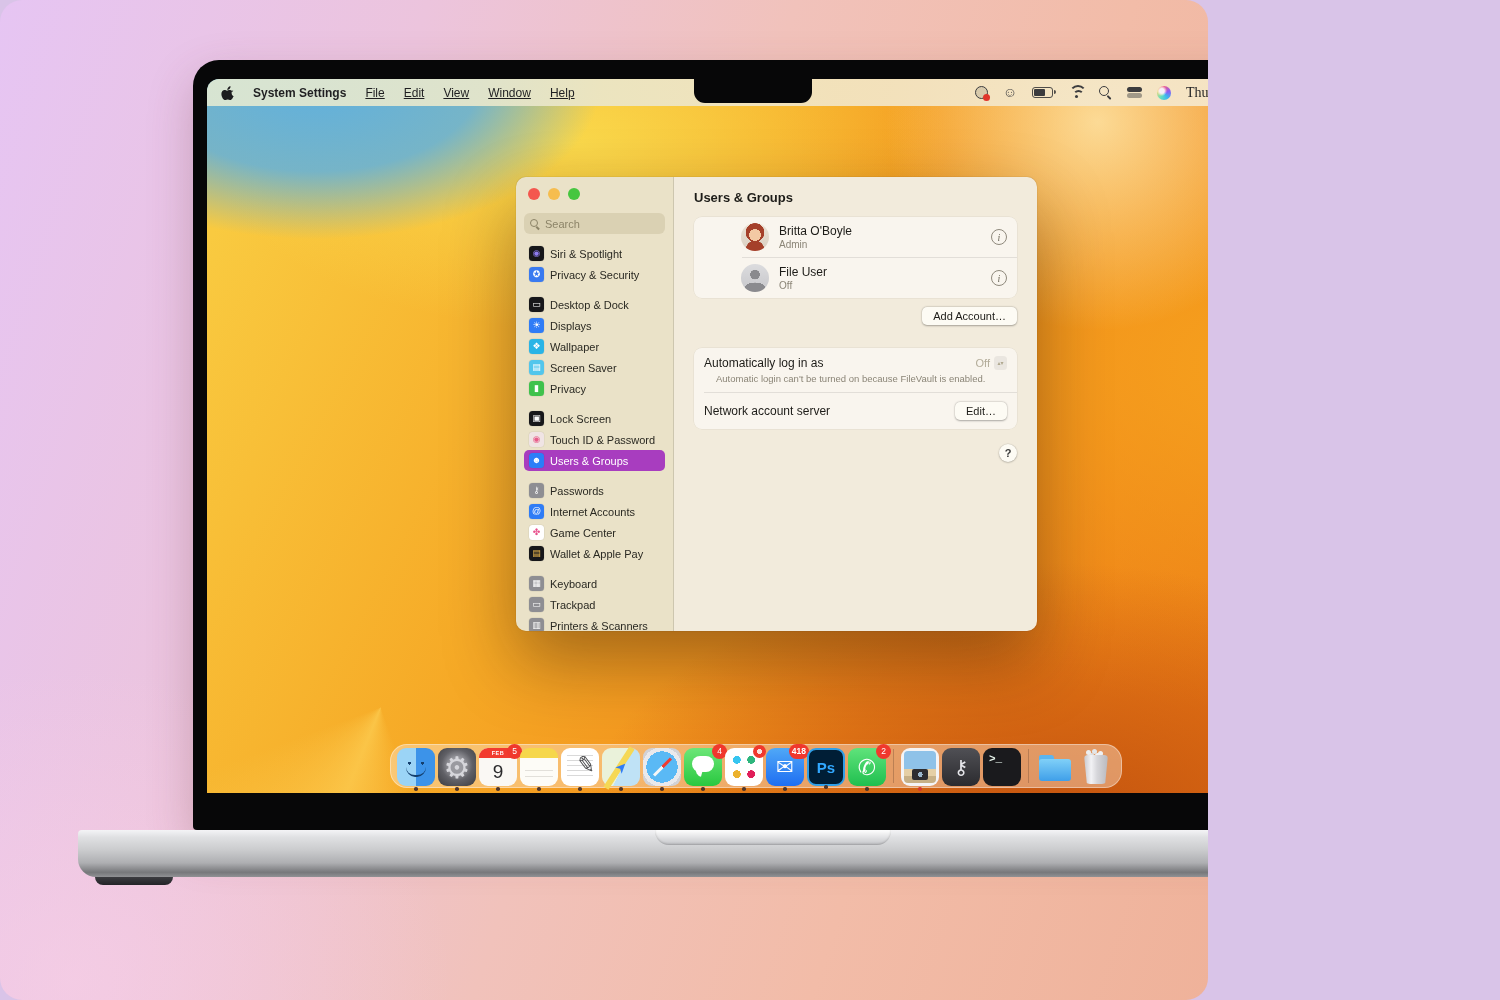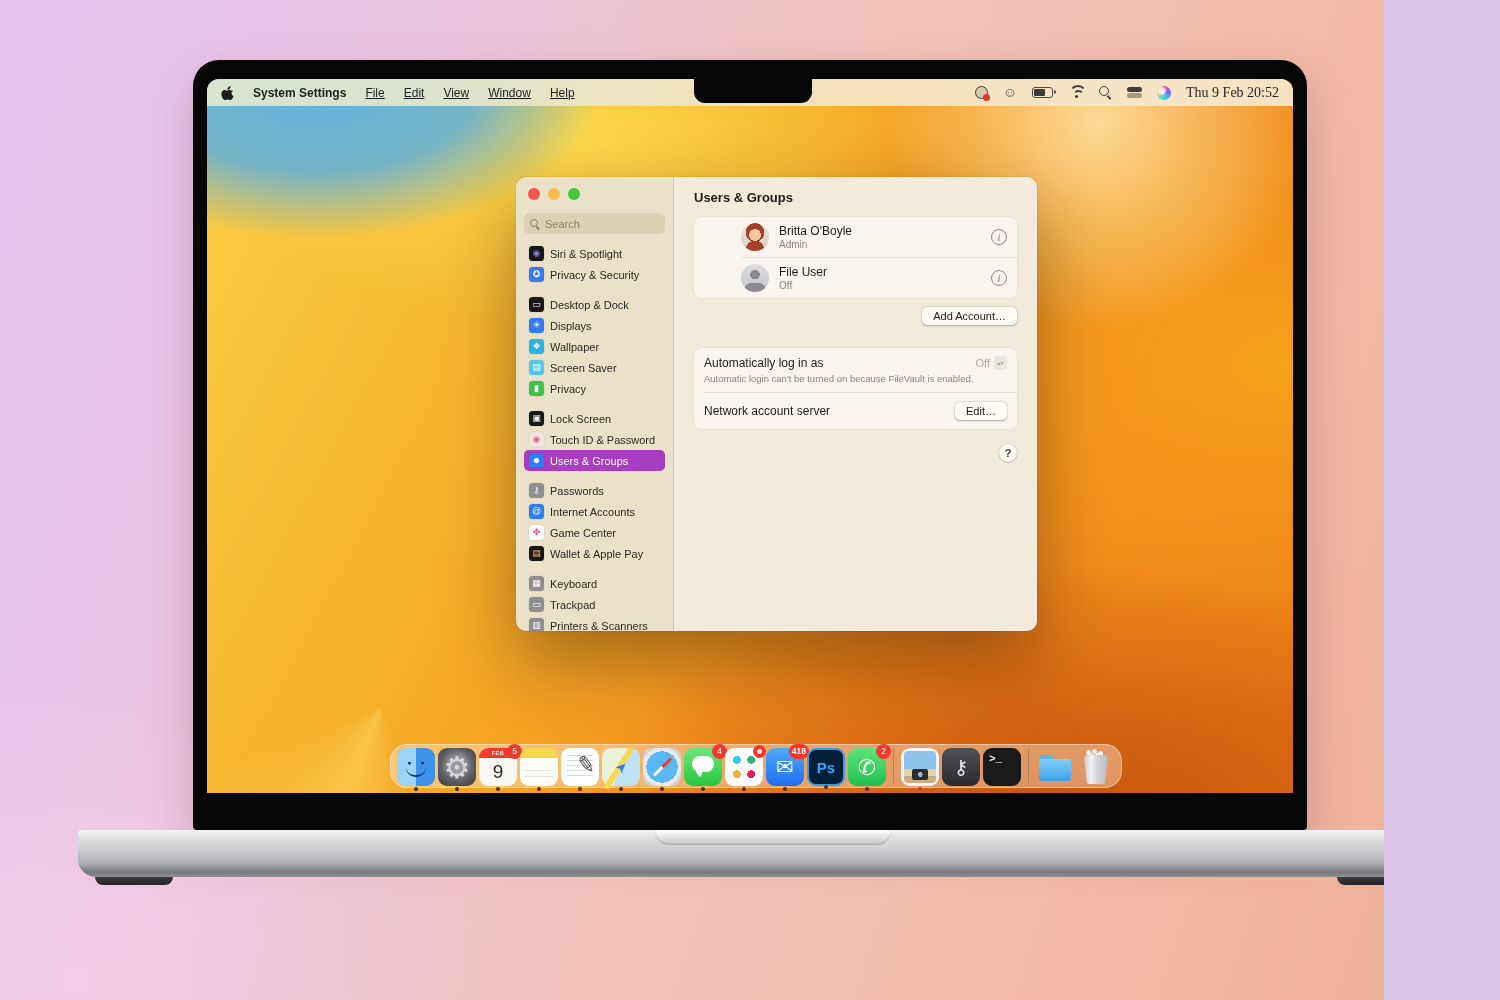--- a/index.html
+++ b/index.html
@@ -1,20 +1,20 @@
 <!DOCTYPE html>
 <html><head>
 <meta charset="utf-8">
 <style>
   html,body{margin:0;padding:0;background:#d9c4e8;}
   *{box-sizing:border-box;font-family:"Liberation Sans","DejaVu Sans",sans-serif;}
-  .stage{position:relative;width:1384px;height:1000px;overflow:hidden;
+  .stage{position:relative;width:1208px;height:1000px;overflow:hidden;
     background:
       radial-gradient(45% 45% at 6% 98%, rgba(250,210,232,.55), transparent 70%),
-      linear-gradient(108deg,#e6c5f3 0%,#ecc4dd 28%,#f1c2bb 52%,#f2bca8 74%,#efb29a 100%);}
+      linear-gradient(108deg,#e6c5f3 0%,#ecc4dd 28%,#f1c2bb 52%,#f2bca8 74%,#efb29a 100%); border-radius: 22px;}
   
   .screen{position:absolute;left:193px;top:60px;width:1114px;height:770px;background:#070708;
     border-radius:26px 26px 4px 4px;box-shadow:0 18px 45px rgba(110,60,70,.28);}
   .display{position:absolute;left:14px;top:19px;width:1086px;height:714px;overflow:hidden;border-radius:12px 12px 0 0;
     background:
       radial-gradient(40% 34% at 10% 0%, #5fb0df 0%, rgba(95,176,223,.85) 38%, rgba(95,176,223,0) 66%),
       radial-gradient(30% 45% at 82% 6%, rgba(255,242,190,.75), transparent 65%),
       radial-gradient(55% 42% at 34% 9%, rgba(250,220,78,.9), rgba(250,220,78,0) 62%),
       conic-gradient(from 160deg at 16% 88%, rgba(255,214,90,0) 0deg, rgba(255,216,96,.55) 42deg, rgba(255,216,96,0) 90deg),
       radial-gradient(70% 60% at 78% 105%, #c2520f 0%, rgba(194,82,15,0) 62%),
@@ -102,21 +102,21 @@
   .add-row{display:flex;justify-content:flex-end;margin-top:9px;}
   .btn{background:#fdfbf4;border-radius:5px;font-size:11px;color:#1d1c18;padding:3px 11px;
     box-shadow:0 .5px 2px rgba(0,0,0,.3), 0 0 0 .5px rgba(0,0,0,.05);}
   .card.settings{margin-top:23px;}
   .setting-row{display:flex;align-items:center;padding:8px 10px 2px;}
   .setting-row.second{padding:9px 10px;}
   .setting-label{font-size:12px;color:#1d1c18;}
   .control{margin-left:auto;display:flex;align-items:center;gap:4px;color:#b3ac99;font-size:11px;}
   .stepper{width:13px;height:14px;border-radius:3.5px;background:rgba(0,0,0,.06);display:flex;flex-direction:column;
     align-items:center;justify-content:center;color:#b0a890;font-size:6px;line-height:5px;}
-  .note{font-size:9.5px;color:#8b8577;padding:1px 10px 8px;}
+  .note{font-size:9.5px;color:#8b8577;padding:1px 22px 8px;}
   .help-row{display:flex;justify-content:flex-end;margin-top:15px;}
   .help-btn{width:18px;height:18px;border-radius:50%;background:#fdfbf4;display:flex;align-items:center;justify-content:center;
     font-size:11px;font-weight:bold;color:#3a3a3a;box-shadow:0 .5px 2px rgba(0,0,0,.3), 0 0 0 .5px rgba(0,0,0,.05);}
   
   .dock{position:absolute;left:183px;top:665px;width:732px;height:44px;z-index:5;
     background:rgba(252,233,218,.42);border:1px solid rgba(255,255,255,.38);border-radius:17px;
     display:flex;align-items:flex-start;gap:3px;padding:3px 6px;}
   .dock-sep{width:1px;height:34px;background:rgba(80,50,35,.28);margin:1px 4px 0;}
   .dock-tile{position:relative;width:38px;height:38px;border-radius:9px;flex:0 0 38px;}
   .dock-dot{position:absolute;left:50%;bottom:-4.5px;width:3.5px;height:3.5px;margin-left:-1.75px;border-radius:50%;background:#50362a;}

